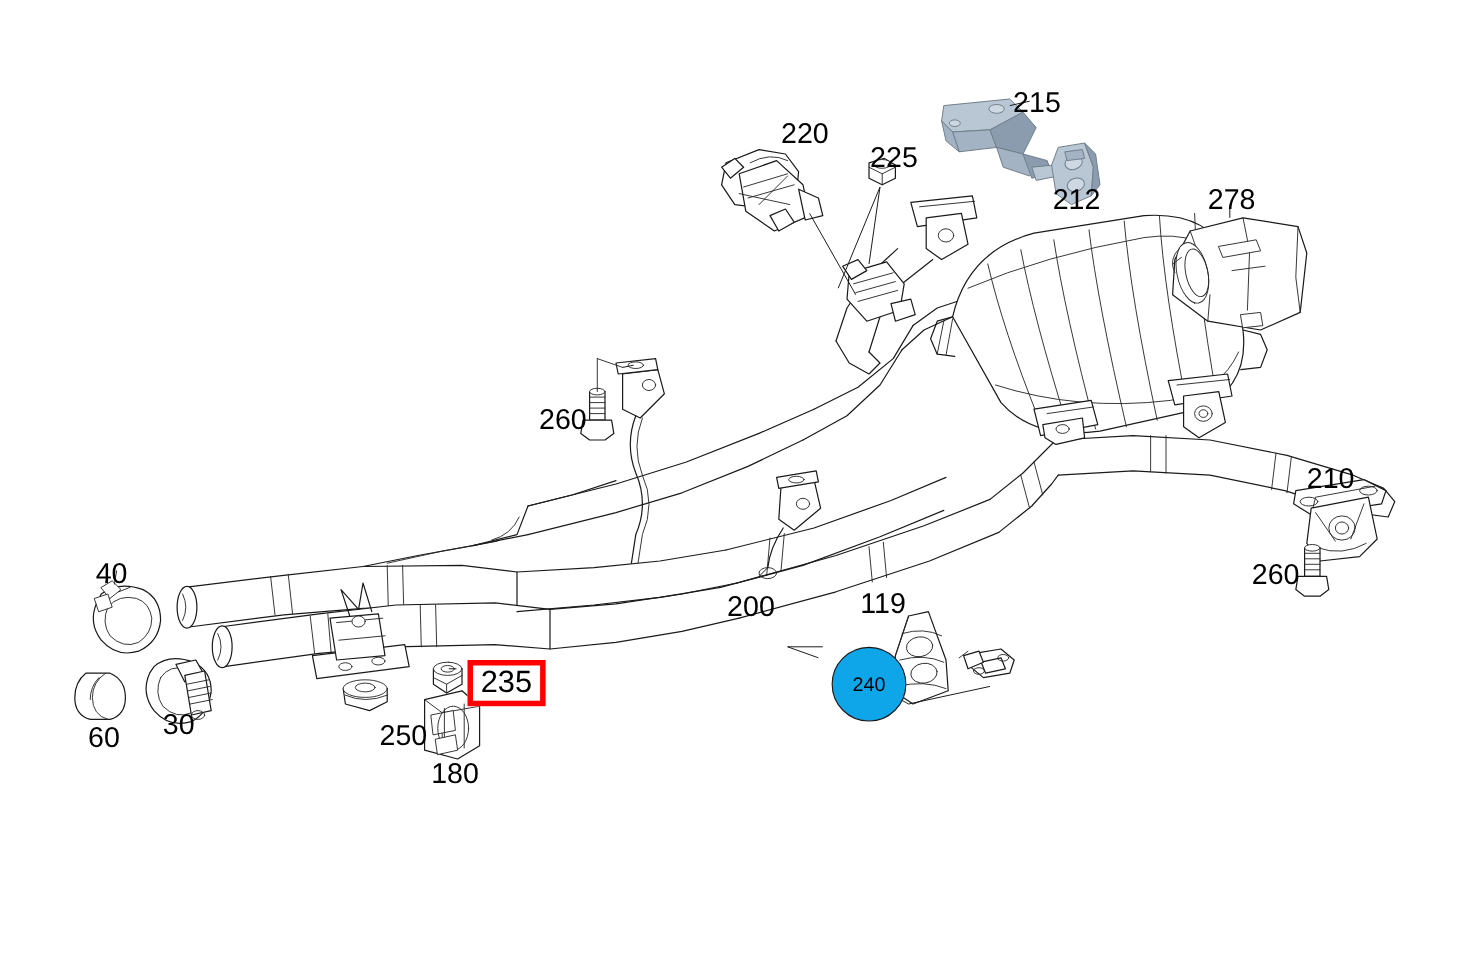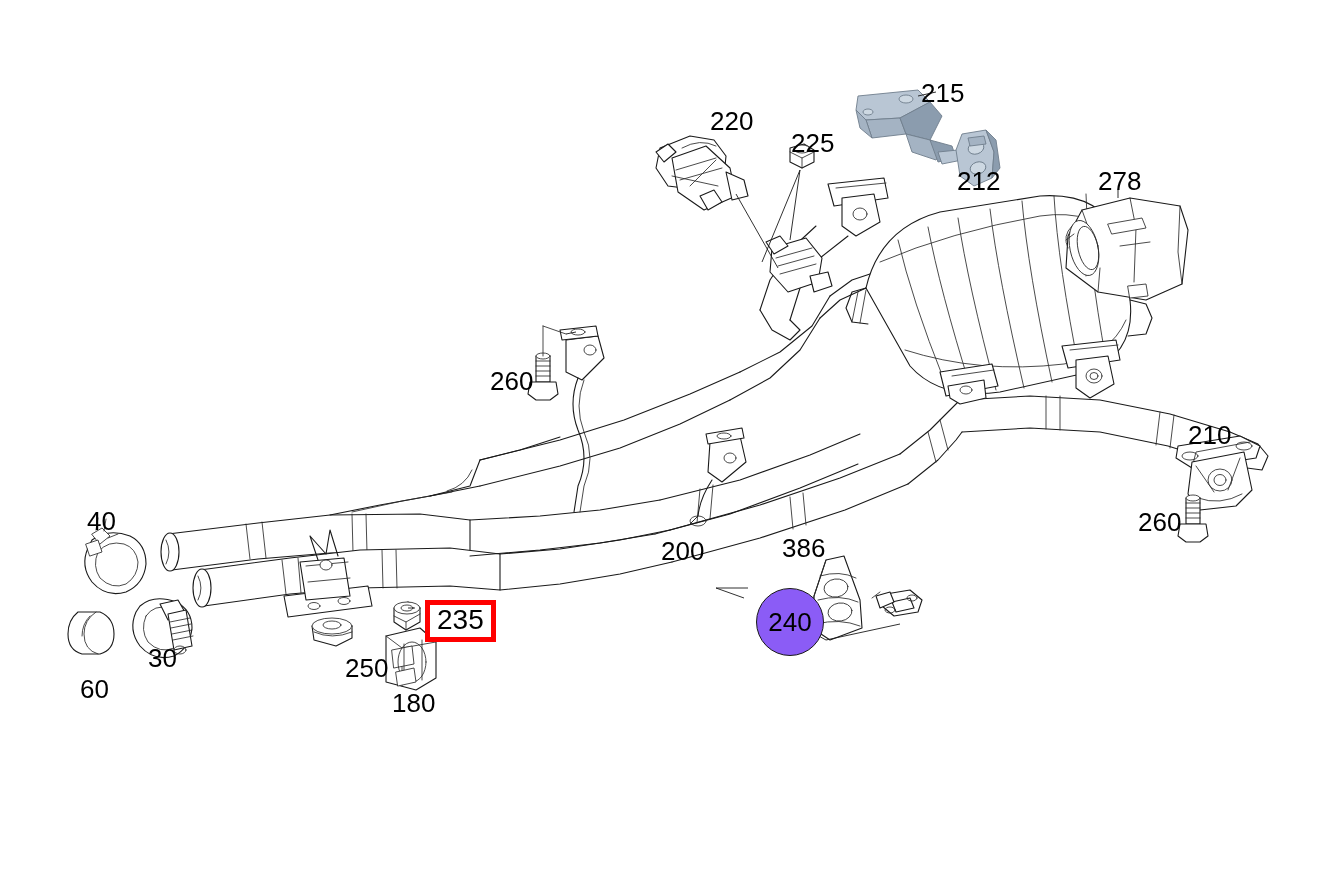--- a/index.html
+++ b/index.html
@@ -74,26 +74,26 @@
     background: #ffffff;
     padding: 1px 7px 3px 7px;
     font-size: 28px;
   }
   .balloon {
     position: absolute;
     width: 66px;
     height: 66px;
     border: 1.2px solid #1a1a1a;
     border-radius: 50%;
-    background: #8b5cf6;
+    background: #0ea5e9;
     display: flex;
     align-items: center;
     justify-content: center;
     font-family: "Liberation Sans", sans-serif;
-    font-size: 26px;
+    font-size: 18px;
     color: #000000;
     text-align: right;
   }
 </style>
 </head>
 <body>
 
 <div id="stage">
 
   <svg class="art" viewBox="0 0 1326 881">
@@ -424,22 +424,22 @@
   <div class="label" style="left:921px; top:80px;">215</div>
   <div class="label" style="left:662px; top:108px;margin-left:48px;">220</div>
   <div class="label" style="left:791px; top:130px;">225</div>
   <div class="label" style="left:957px; top:168px;">212</div>
   <div class="label" style="left:1098px; top:168px;">278</div>
   <div class="label" style="left:490px; top:368px;">260</div>
   <div class="label" style="left:1188px; top:422px;">210</div>
   <div class="label" style="left:1138px; top:509px;">260</div>
   <div class="label" style="left:87px; top:508px;">40</div>
   <div class="label" style="left:661px; top:538px;">200</div>
-  <div class="label" style="left:782px; top:535px;">386</div>
+  <div class="label" style="left:782px; top:535px;">119</div>
   <div class="label boxed" style="left:425px; top:600px;">235</div>
-  <div class="label" style="left:80px; top:676px;">60</div>
+  <div class="label" style="left:80px; top:657px;">60</div>
   <div class="label" style="left:148px; top:645px;">30</div>
   <div class="label" style="left:305px; top:655px;margin-left:40px;">250</div>
   <div class="label" style="left:392px; top:690px;">180</div>
 
   <div class="balloon" style="left:756px; top:588px;">240</div>
 
 </div>
 
 </body></html>

